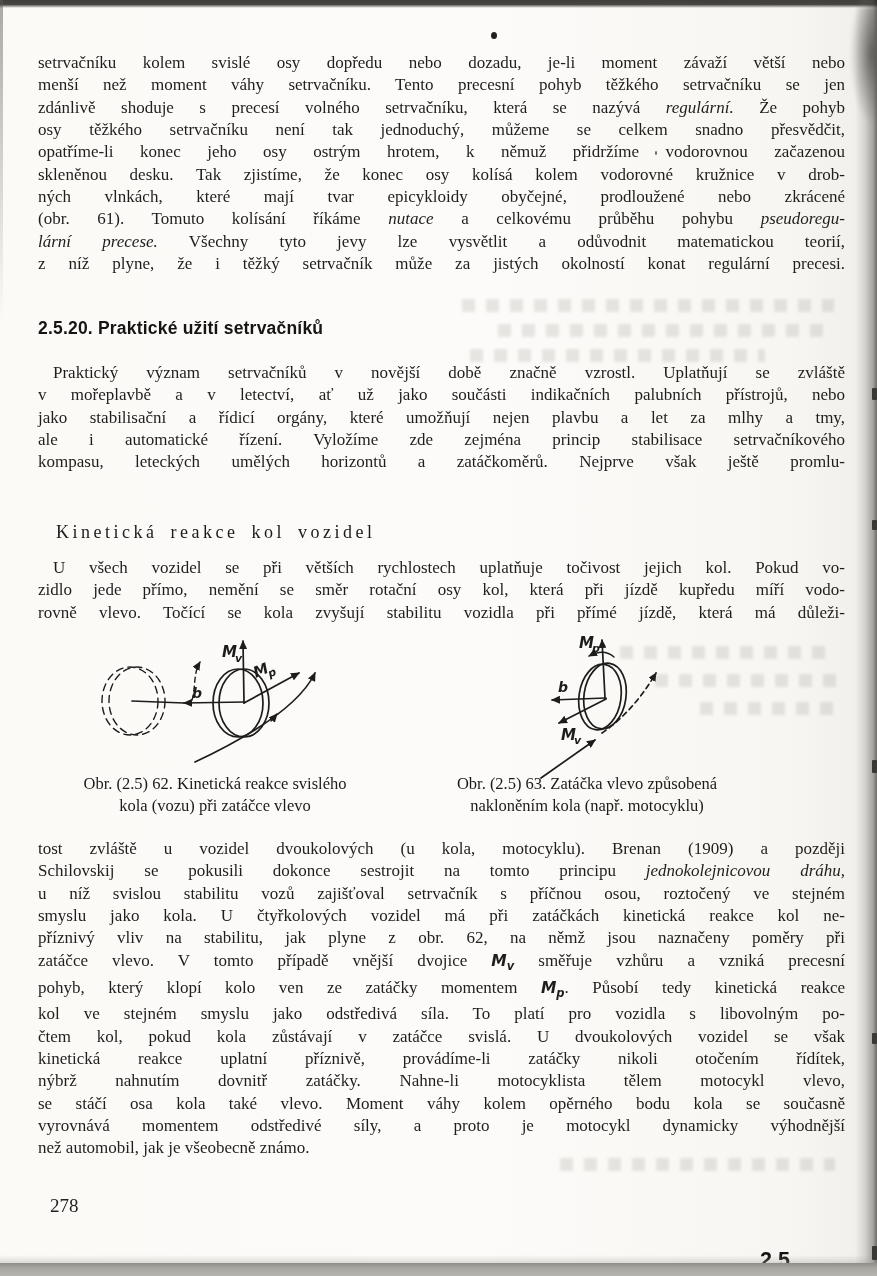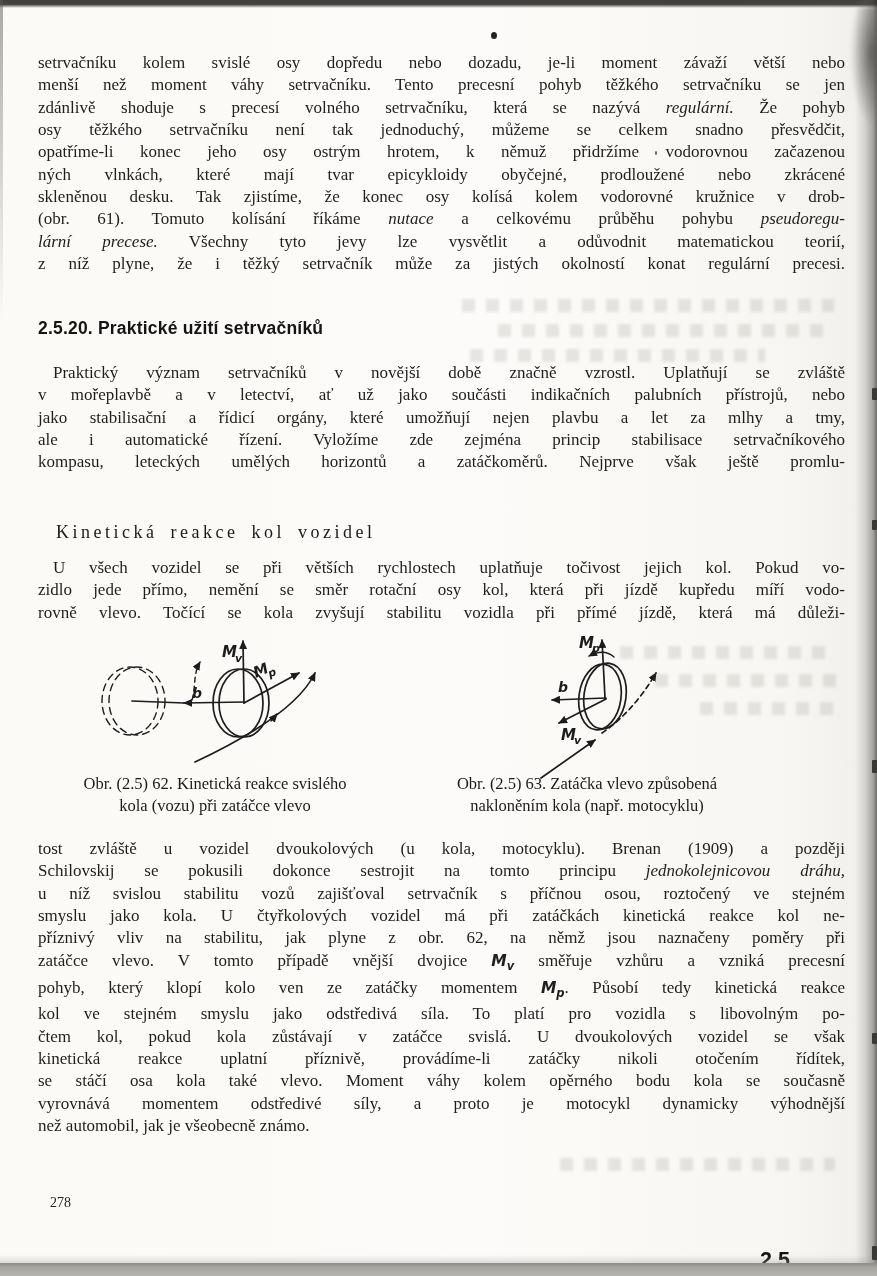--- a/index.html
+++ b/index.html
@@ -16,21 +16,21 @@
   .s-sub{font-style:italic;font-weight:bold;font-family:"DejaVu Sans",sans-serif;font-size:11.5px;vertical-align:-3.5px;}
 
   .section-heading{position:absolute;left:38px;top:318px;font-family:"Liberation Sans",sans-serif;
         font-weight:bold;font-size:17.5px;letter-spacing:.2px;color:#141414;}
   .subheading{position:absolute;left:56px;top:522px;font-size:18px;letter-spacing:3.5px;word-spacing:5px;color:#1b1b1a;}
 
   .caption{position:absolute;font-size:16.5px;line-height:21.5px;text-align:center;color:#1b1b1a;}
   .cap62{left:35px;top:773px;width:360px;}
   .cap63{left:401px;top:773px;width:372px;}
 
-  .footer-left{position:absolute;left:50px;top:1195px;font-size:14px;color:#222;}
+  .footer-left{position:absolute;left:50px;top:1195px;font-size:19px;color:#222;}
   .footer-right{position:absolute;left:760px;top:1248px;font-family:"Liberation Sans",sans-serif;font-weight:bold;font-size:21.5px;color:#111;}
 
   
   .fig{position:absolute;}
   .fig .ln{stroke:#1c1c1c;stroke-width:1.7;fill:none;stroke-linecap:round;}
   .fig .thin{stroke-width:1.4;}
   .fig .dsh{stroke-dasharray:7 5;}
   .fig .dsh2{stroke-dasharray:5 4;}
   .fig text{font-family:"DejaVu Sans",sans-serif;font-style:italic;font-weight:bold;font-size:15px;fill:#1c1c1c;stroke:none;}
   .fig text.sub{font-size:11px;}
@@ -58,22 +58,22 @@
 <body>
 
 <div class="page">
 
   <div class="para" style="top:52px;">
       <div class="pline">setrvačníku kolem svislé osy dopředu nebo dozadu, je-li moment závaží větší nebo</div>
       <div class="pline">menší než moment váhy setrvačníku. Tento precesní pohyb těžkého setrvačníku se jen</div>
       <div class="pline">zdánlivě shoduje s precesí volného setrvačníku, která se nazývá <span class="s-i">regulární.</span> Že pohyb</div>
       <div class="pline">osy těžkého setrvačníku není tak jednoduchý, můžeme se celkem snadno přesvědčit,</div>
       <div class="pline">opatříme-li konec jeho osy ostrým hrotem, k němuž přidržíme vodorovnou začazenou</div>
+      <div class="pline">skleněnou desku. Tak zjistíme, že konec osy kolísá kolem vodorovné kružnice v drob-</div>
       <div class="pline">ných vlnkách, které mají tvar epicykloidy obyčejné, prodloužené nebo zkrácené</div>
-      <div class="pline">skleněnou desku. Tak zjistíme, že konec osy kolísá kolem vodorovné kružnice v drob-</div>
       <div class="pline">(obr. 61). Tomuto kolísání říkáme <span class="s-i">nutace</span> a celkovému průběhu pohybu <span class="s-i">pseudoregu-</span></div>
       <div class="pline"><span class="s-i">lární precese.</span> Všechny tyto jevy lze vysvětlit a odůvodnit matematickou teorií,</div>
       <div class="pline">z níž plyne, že i těžký setrvačník může za jistých okolností konat regulární precesi.</div>
     </div>
 
   <div class="section-heading">2.5.20. Praktické užití setrvačníků</div>
 
   <div class="para" style="top:362px;">
       <div class="pline pl-indent">Praktický význam setrvačníků v novější době značně vzrostl. Uplatňují se zvláště</div>
       <div class="pline">v mořeplavbě a v letectví, ať už jako součásti indikačních palubních přístrojů, nebo</div>
@@ -164,20 +164,21 @@
       <div class="pline">tost zvláště u vozidel dvoukolových (u kola, motocyklu). Brenan (1909) a později</div>
       <div class="pline">Schilovskij se pokusili dokonce sestrojit na tomto principu <span class="s-i">jednokolejnicovou dráhu,</span></div>
       <div class="pline">u níž svislou stabilitu vozů zajišťoval setrvačník s příčnou osou, roztočený ve stejném</div>
       <div class="pline">smyslu jako kola. U čtyřkolových vozidel má při zatáčkách kinetická reakce kol ne-</div>
       <div class="pline">příznivý vliv na stabilitu, jak plyne z obr. 62, na němž jsou naznačeny poměry při</div>
       <div class="pline">zatáčce vlevo. V tomto případě vnější dvojice <span class="s-bi">M</span><span class="s-sub">v</span> směřuje vzhůru a vzniká precesní</div>
       <div class="pline">pohyb, který klopí kolo ven ze zatáčky momentem <span class="s-bi">M</span><span class="s-sub">p</span>. Působí tedy kinetická reakce</div>
       <div class="pline">kol ve stejném smyslu jako odstředivá síla. To platí pro vozidla s libovolným po-</div>
       <div class="pline">čtem kol, pokud kola zůstávají v zatáčce svislá. U dvoukolových vozidel se však</div>
       <div class="pline">kinetická reakce uplatní příznivě, provádíme-li zatáčky nikoli otočením řídítek,</div>
+      <div class="pline">nýbrž nahnutím dovnitř zatáčky. Nahne-li motocyklista tělem motocykl vlevo,</div>
       <div class="pline">se stáčí osa kola také vlevo. Moment váhy kolem opěrného bodu kola se současně</div>
       <div class="pline">vyrovnává momentem odstředivé síly, a proto je motocykl dynamicky výhodnější</div>
       <div class="pline pl-end">než automobil, jak je všeobecně známo.</div>
     </div>
 
   <div class="footer-left">278</div>
   <div class="footer-right">2.5</div>
 
   <div class="bleed" style="left:462px;top:299px;width:372px;"></div>
   <div class="bleed" style="left:498px;top:324px;width:326px;"></div>

